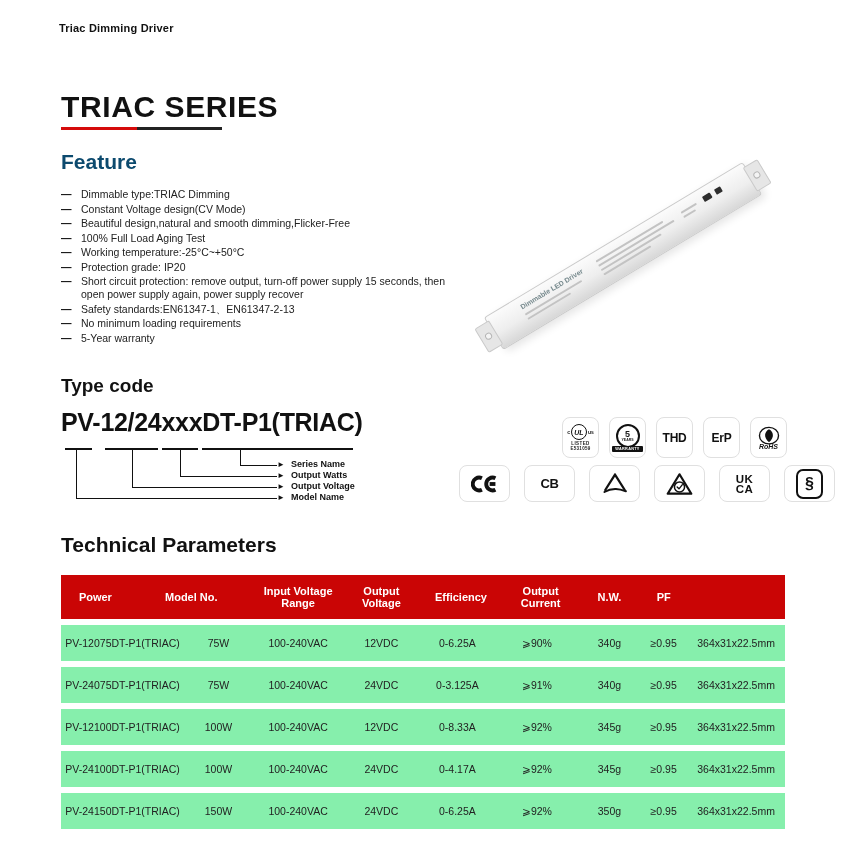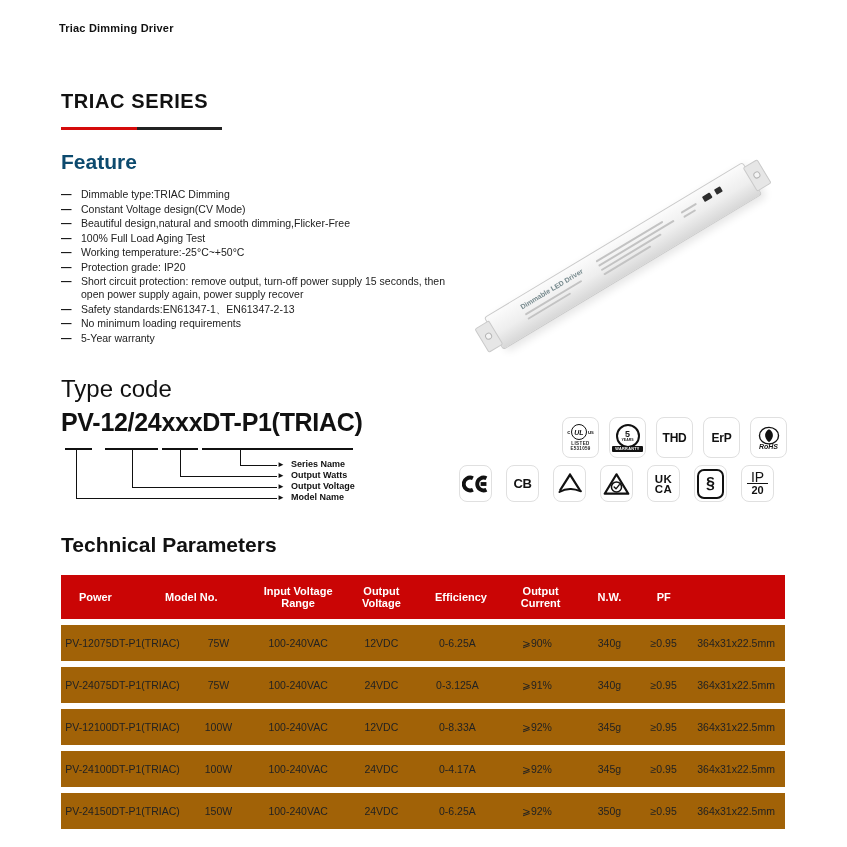--- a/index.html
+++ b/index.html
@@ -6,21 +6,21 @@
   body{
     width:847px;height:847px;position:relative;background:#ffffff;
     font-family:"Liberation Sans","DejaVu Sans",sans-serif;color:#1a1a1a;overflow:hidden;
   }
   .abs{position:absolute;}
 
   
   .doc-header{left:59px;top:22px;font-size:11px;font-weight:700;letter-spacing:.2px;color:#111;}
 
   
-  .series-title{left:61px;top:90px;font-size:20px;font-weight:700;letter-spacing:.6px;color:#111;}
+  .series-title{left:61px;top:90px;font-size:30px;font-weight:700;letter-spacing:.6px;color:#111;}
   .series-underline{left:61px;top:127px;width:161px;height:3px;display:flex;}
   .series-underline .u-red{width:76px;background:#d50b0b;}
   .series-underline .u-dark{flex:1;background:#222;}
 
   
   .feature-title{left:61px;top:150px;font-size:21px;font-weight:700;color:#0c4a6e;}
   .feature-list{left:61px;top:188px;width:402px;}
   .feature-item{display:flex;font-size:10.5px;line-height:13px;margin-bottom:1.5px;color:#222;}
   .feature-item .dash{flex:0 0 20px;font-weight:700;color:#111;}
   .feature-item .ftxt{flex:1;}
@@ -36,54 +36,54 @@
   }
   .bar-label{position:absolute;left:36px;top:6px;font-size:7px;font-weight:700;color:#76898d;white-space:nowrap;}
   .bar-line{position:absolute;height:2px;background:#c3c3c3;border-radius:1px;}
   .bar-dot{position:absolute;background:#2e2e2e;border-radius:1px;}
   .cap{position:absolute;width:15px;height:26px;top:4px;background:#e6e6e6;border:1px solid #c9c9c9;border-radius:2px;}
   .cap.left{left:-15px;}
   .cap.right{right:-15px;}
   .cap:after{content:"";position:absolute;left:4px;top:9px;width:5px;height:5px;border:1px solid #b5b5b5;border-radius:50%;background:#f4f4f4;}
 
   
-  .type-title{left:61px;top:375px;font-size:24px;font-weight:400;color:#111;}
+  .type-title{left:61px;top:375px;font-size:19px;font-weight:700;color:#111;}
   .tc{left:61px;top:408px;width:420px;height:108px;}
   .tc-code{position:absolute;left:0;top:0;font-size:25px;font-weight:700;letter-spacing:-0.3px;color:#111;white-space:nowrap;}
   .tc-seg{position:absolute;top:40px;border-top:2.5px solid #111;}
   .conn{position:absolute;border-left:1.5px solid #111;border-bottom:1.5px solid #111;}
   .tc-arrow{position:absolute;left:216px;font-size:8px;color:#111;line-height:8px;}
   .tc-label{position:absolute;left:230px;font-size:9px;font-weight:700;color:#111;line-height:9px;white-space:nowrap;}
 
   
   .certs-row1{left:562px;top:417px;display:flex;gap:10px;}
   .certs-row2{left:459px;top:465px;display:flex;gap:14px;}
   .cert{border:1px solid #e0e0e0;border-radius:8px;background:#fff;display:flex;flex-direction:column;align-items:center;justify-content:center;box-sizing:border-box;}
   .certs-row1 .cert{width:37px;height:41px;}
-  .certs-row2 .cert{width:33px;height:37px;}
+  .certs-row2 .cert{width:51px;height:37px;}
   .cert-text{font-size:12px;font-weight:700;color:#111;letter-spacing:-.3px;}
   .ul-top{display:flex;align-items:center;font-size:5px;font-weight:700;color:#111;}
   .ul-circ{width:14px;height:14px;border:1.6px solid #111;border-radius:50%;display:flex;align-items:center;justify-content:center;font-size:7px;font-weight:700;font-style:italic;margin:0 1px;}
   .ul-listed{font-size:4.5px;font-weight:700;letter-spacing:.4px;margin-top:1px;}
   .ul-no{font-size:4.5px;font-weight:700;letter-spacing:.3px;}
   .wr-circ{width:20px;height:20px;border:2px solid #111;border-radius:50%;display:flex;flex-direction:column;align-items:center;justify-content:center;}
   .wr-5{font-size:9px;font-weight:700;line-height:8px;}
   .wr-years{font-size:3.5px;font-weight:700;}
   .wr-ribbon{margin-top:-2px;background:#111;color:#fff;font-size:3.8px;font-weight:700;padding:1px 3px;border-radius:1px;letter-spacing:.3px;}
   .rohs-label{font-size:7px;font-weight:700;font-style:italic;margin-top:-4px;color:#111;}
   .ukca-line{font-size:11.5px;font-weight:700;line-height:10px;letter-spacing:.5px;color:#111;}
   .smark{width:23px;height:26px;border:2.2px solid #111;border-radius:7px;display:flex;align-items:center;justify-content:center;font-size:16px;font-weight:700;color:#111;}
   .ip-top{font-size:14px;font-weight:400;border-bottom:1.5px solid #111;padding:0 4px;line-height:12px;color:#111;}
   .ip-bottom{font-size:11px;font-weight:700;line-height:13px;color:#111;}
 
   
   .tech-title{left:61px;top:533px;font-size:21px;font-weight:700;color:#111;}
   .table{left:61px;top:575px;width:724px;}
   .thead{height:44px;background:#ca0505;display:flex;color:#fff;font-weight:700;font-size:11px;line-height:12.5px;}
-  .trow{height:36px;background:#a16207;display:flex;margin-top:6px;font-size:10.5px;color:#222;}
+  .trow{height:36px;background:#86efac;display:flex;margin-top:6px;font-size:10.5px;color:#222;}
   .cell{display:flex;align-items:center;justify-content:center;text-align:center;box-sizing:border-box;padding:0 2px;}
   .c0{width:17%;}.c1{width:9.5%;}.c2{width:12.5%;}.c3{width:10.5%;}.c4{width:10.5%;}
   .c5{width:11.5%;}.c6{width:8.5%;}.c7{width:6.5%;}.c8{width:13.5%;}
 </style>
 </head>
 <body>
 
 <div class="abs doc-header">Triac Dimming Driver</div>
 
 <div class="abs series-title">TRIAC SERIES</div>

